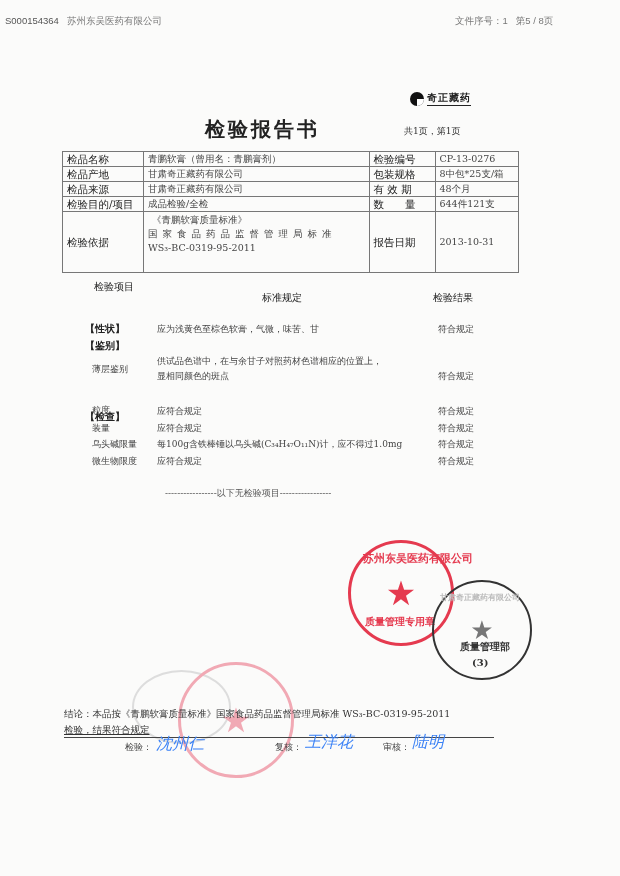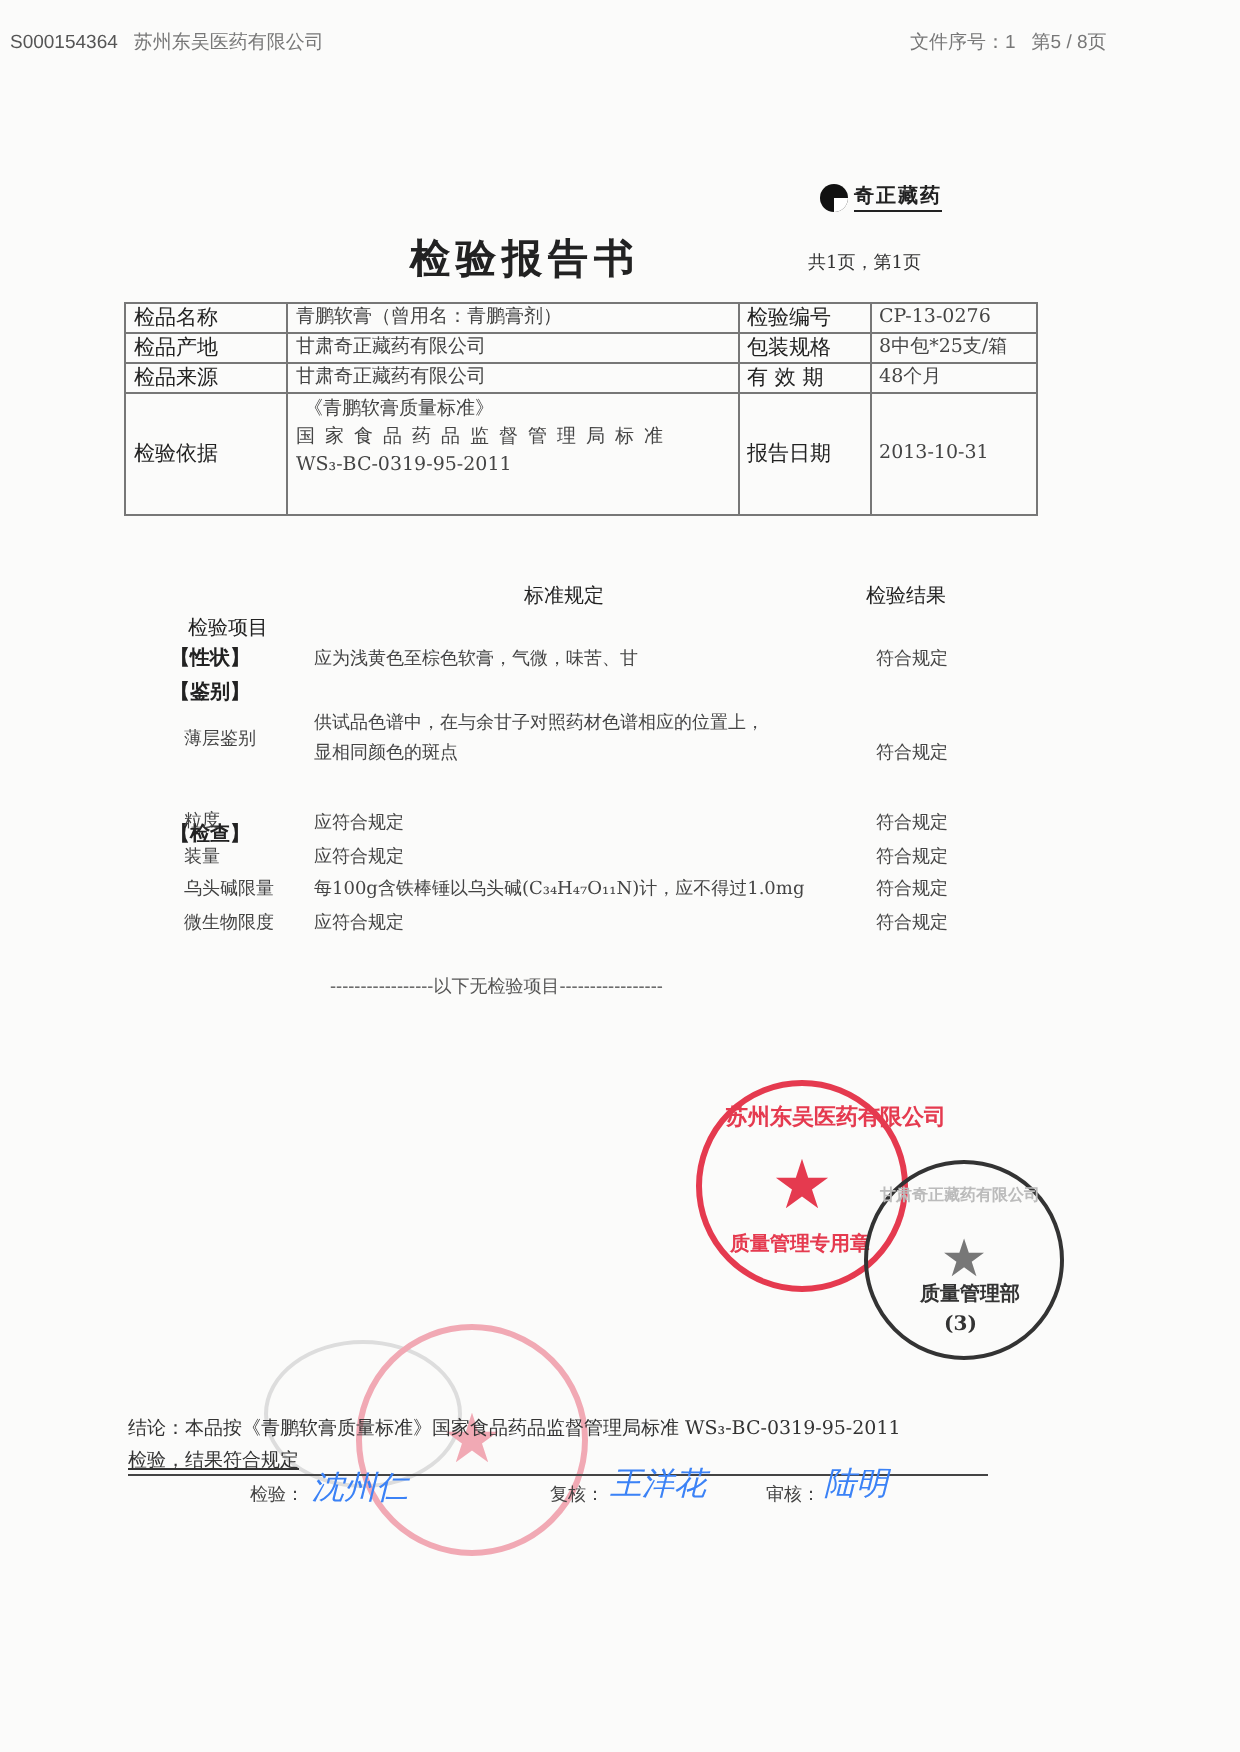--- a/index.html
+++ b/index.html
@@ -79,33 +79,39 @@
     <td class="lbl2">包装规格</td>
     <td class="val">8中包*25支/箱</td>
   </tr>
   <tr>
     <td class="lbl">检品来源</td>
     <td class="val">甘肃奇正藏药有限公司</td>
     <td class="lbl2">有 效 期</td>
     <td class="val">48个月</td>
   </tr>
   <tr>
+    <td class="lbl">检验目的/项目</td>
+    <td class="val">成品检验/全检</td>
+    <td class="lbl2">数　　量</td>
+    <td class="val">644件121支</td>
+  </tr>
+  <tr>
     <td class="lbl">检验依据</td>
     <td class="val" style="padding-top:1px;padding-bottom:17px;">
       <div class="basis-line" style="padding-left:4px">《青鹏软膏质量标准》</div>
       <div class="basis-line" style="letter-spacing:5px">国家食品药品监督管理局标准</div>
       <div class="basis-line">WS₃-BC-0319-95-2011</div>
     </td>
     <td class="lbl2">报告日期</td>
     <td class="val">2013-10-31</td>
   </tr>
 </tbody>
   </table>
 
-<div class="abs sec-h" style="left:94px;top:307px;">检验项目</div>
+<div class="abs sec-h" style="left:94px;top:280px;">检验项目</div>
 <div class="abs sec-h" style="left:262px;top:291px;">标准规定</div>
 <div class="abs sec-h" style="left:433px;top:291px;">检验结果</div>
 
 <div class="abs sec-h" style="left:85px;top:322px;font-weight:bold;text-align:right;">【性状】</div>
 <div class="abs row c2" style="top:323px;">应为浅黄色至棕色软膏，气微，味苦、甘</div>
 <div class="abs row c3" style="top:323px;">符合规定</div>
 
 <div class="abs sec-h" style="left:85px;top:339px;font-weight:bold;">【鉴别】</div>
 <div class="abs row c1" style="top:363px;">薄层鉴别</div>
 <div class="abs row c2" style="top:355px;">供试品色谱中，在与余甘子对照药材色谱相应的位置上，</div>

